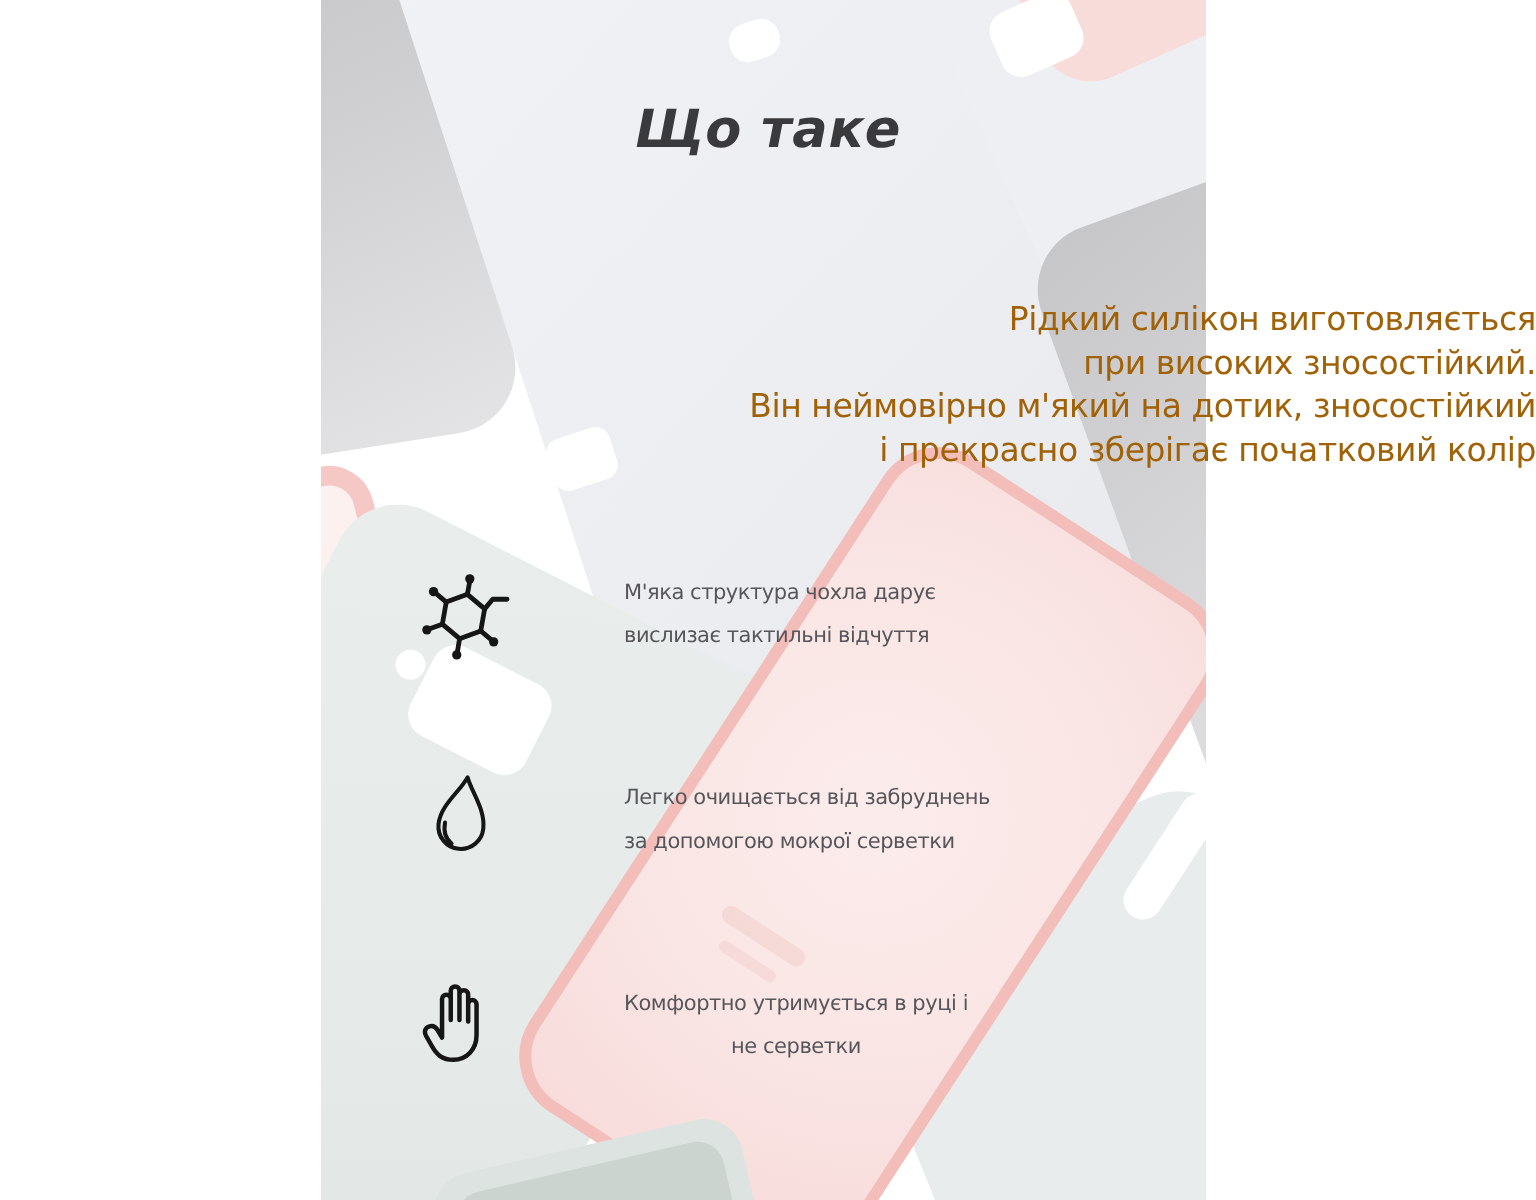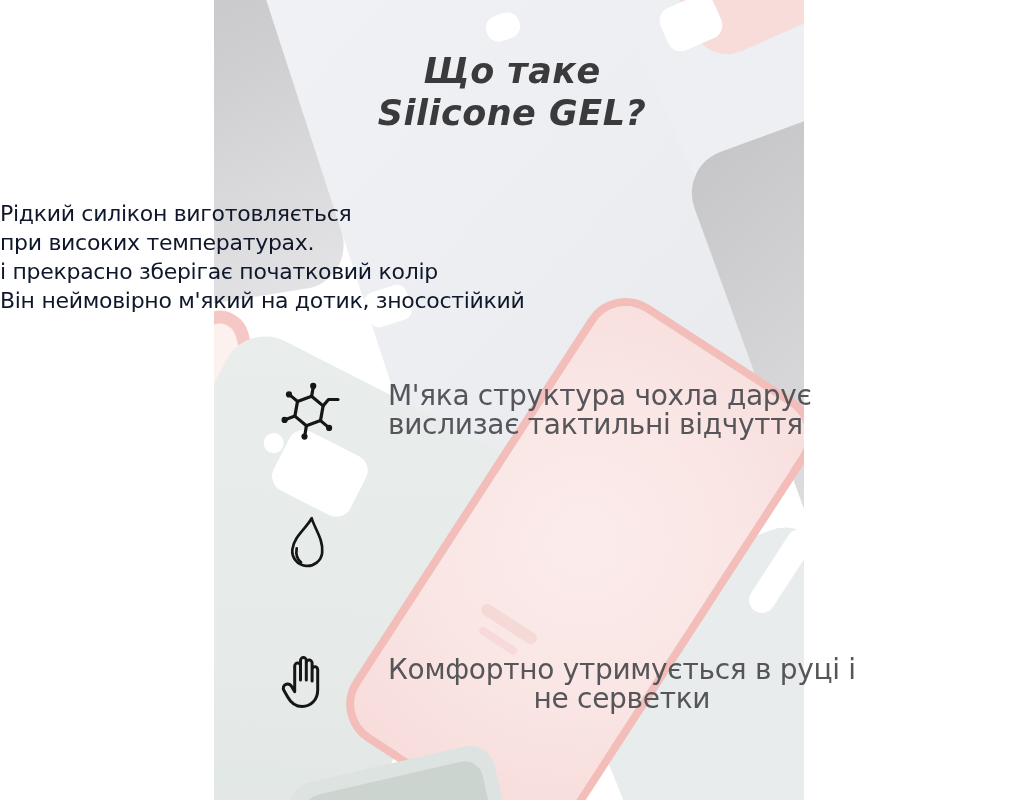--- a/index.html
+++ b/index.html
@@ -38,30 +38,30 @@
   .cutout-mint-square{left:92px;top:69px;width:86px;height:66px;border-radius:16px;}
   .cutout-mint-circle{left:70px;top:86px;width:20px;height:20px;border-radius:50%;}
   .cutout-pink-slot{left:278px;top:96px;width:26px;height:95px;border-radius:13px;}
   .sage-inner{position:absolute;left:14px;top:14px;right:14px;bottom:-6px;border-radius:18px;background:#ccd4d0;}
   .emboss{position:absolute;left:60px;top:330px;width:64px;height:12px;border-radius:6px;
     background:#f1cdca;opacity:.55;transform:rotate(0deg);}
   .emboss2{position:absolute;left:70px;top:352px;width:44px;height:8px;border-radius:4px;
     background:#f1cdca;opacity:.45;}
   
   .content{position:absolute;inset:0;}
-  .title{position:absolute;left:0;right:0;top:50px;text-align:center;
+  .title{position:absolute;left:0;right:0;top:66px;text-align:center;
     font-style:italic;font-weight:800;font-size:35px;line-height:42px;
     letter-spacing:.5px;color:#3a3a3c;}
-  .intro{position:absolute;left:0;right:0;top:199px;text-align:left;
-    font-size:22px;line-height:29px;font-weight:500;letter-spacing:-.3px;color:#0f172a;}
+  .intro{position:absolute;left:0;right:0;top:199px;text-align:right;
+    font-size:22px;line-height:29px;font-weight:500;letter-spacing:-.3px;color:#a16207;}
   .feature-icon{position:absolute;color:#161616;}
   .icon-molecule{left:279px;top:375px;}
   .icon-drop{left:287px;top:515px;}
   .icon-hand{left:280px;top:650px;}
-  .feature-text{position:absolute;left:388px;font-size:28px;line-height:29px;
+  .feature-text{position:absolute;left:416px;font-size:14px;line-height:29px;
     font-weight:500;letter-spacing:-.3px;color:#56565a;}
   .ft-1{top:381px;}
   .ft-2{top:518px;}
   .ft-3{top:655px;text-align:center;}
 </style>
 </head>
 <body>
 
 <div class="poster">
 
@@ -87,28 +87,27 @@
     </div>
     <div class="case case-sage-bottom">
       <div class="sage-inner"></div>
     </div>
   </div>
 
   <div class="content">
 
     <div class="title">
       <div>Що таке</div>
-      <div>Silicone GEL?</div>
     </div>
 
     <div class="intro">
       <div>Рідкий силікон виготовляється</div>
-      <div>при високих температурах.</div>
+      <div>при високих зносостійкий.</div>
+      <div>Він неймовірно м'який на дотик, зносостійкий</div>
       <div>і прекрасно зберігає початковий колір</div>
-      <div>Він неймовірно м'який на дотик, зносостійкий</div>
     </div>
 
     <span class="feature-icon icon-molecule">
       <svg width="64" height="68" viewBox="0 0 64 68" fill="none" stroke="#161616" stroke-width="3.2" stroke-linecap="round" stroke-linejoin="round">
         <path d="M32.6 21.2 L44.1 30.9 L41.5 45.6 L27.4 50.8 L15.9 41.1 L18.5 26.4 Z"></path>
         <path d="M32.6 21.2 L34.2 12.4"></path>
         <path d="M18.5 26.4 L11.6 20.6"></path>
         <path d="M15.9 41.1 L7.4 44.2"></path>
         <path d="M27.4 50.8 L25.9 59.7"></path>
         <path d="M41.5 45.6 L48.4 51.4"></path>
@@ -124,20 +123,24 @@
       <div>М'яка структура чохла дарує</div>
       <div>вислизає тактильні відчуття</div>
     </div>
 
     <span class="feature-icon icon-drop">
       <svg width="42" height="58" viewBox="0 0 42 58" fill="none" stroke="#161616" stroke-width="2.7" stroke-linecap="round" stroke-linejoin="round" style="transform:rotate(6deg);">
         <path d="M22 3 C 18 13, 6 23, 6 36 a15 15 0 0 0 30 0 C 36 23 26 13 22 3 Z"></path>
         <path d="M16 48 C 12 45.5, 9.8 40.5, 10.2 34.5"></path>
       </svg>
     </span>
+    <div class="feature-text ft-2">
+      <div>Легко очищається від забруднень</div>
+      <div>за допомогою мокрої серветки</div>
+    </div>
 
     <span class="feature-icon icon-hand">
       <svg width="48" height="62" viewBox="0 0 48 62" fill="none" stroke="#161616" stroke-width="3" stroke-linecap="round" stroke-linejoin="round">
         <path d="M14.7 34 L14.7 16 a2.9 2.9 0 0 1 5.8 0 L20.5 30
                  M20.5 30 L20.5 10.5 a2.9 2.9 0 0 1 5.8 0 L26.3 30
                  M26.3 30 L26.3 13 a2.9 2.9 0 0 1 5.8 0 L32.1 31
                  M32.1 31 L32.1 19.5 a2.8 2.8 0 0 1 5.6 0 L37.7 40
                  M37.7 40 c0 9.5 -6.5 16.5 -15.5 16.5 c-7 0 -11 -3 -14.5 -9.5
                  L4 40.5 c-1.6 -3 -0.2 -5.6 2.3 -6.3 c2 -0.55 4.1 0.3 5.3 2.3 l3.1 5.2 L14.7 34"></path>
       </svg>

